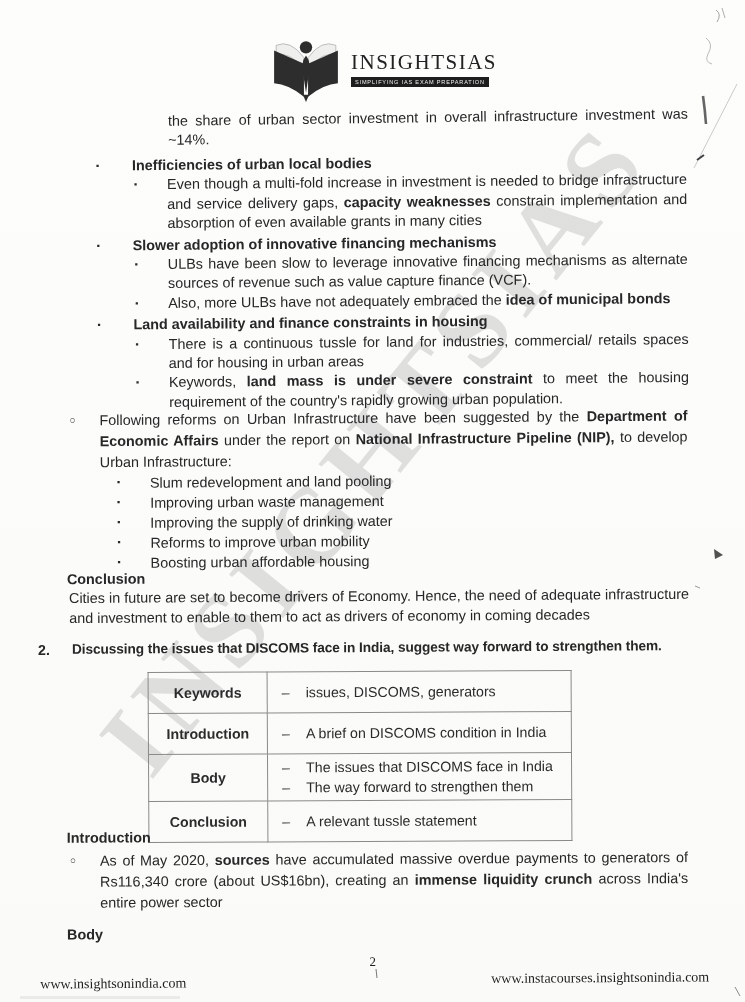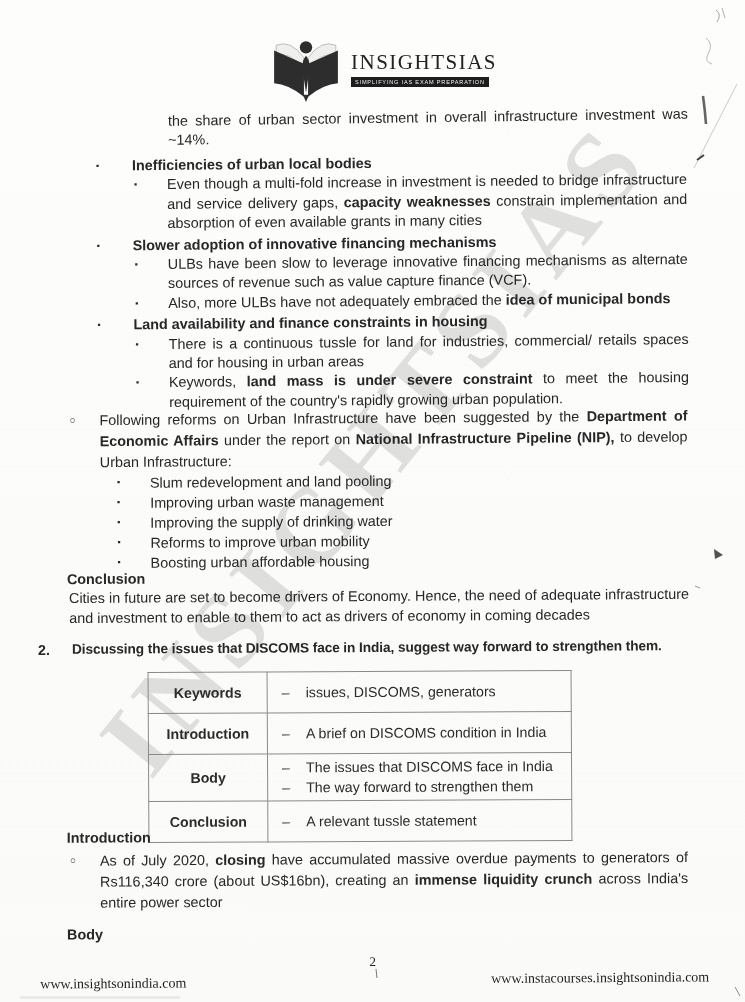--- a/index.html
+++ b/index.html
@@ -212,21 +212,21 @@
         </td>
       </tr>
     </tbody>
       </table>
   </div>
 
   <div class="g" id="g7">
     <p class="sechead">Introduction</p>
     <div class="row lo wide" style="margin-top:3px;">
       <span class="blt circ">○</span>
-      <p class="j"><span>As of July 2020, </span><b>closing</b><span> have accumulated massive overdue payments to generators of Rs116,340 crore (about US$16bn), creating an </span><b>immense liquidity crunch</b><span> across India's entire power sector</span></p>
+      <p class="j"><span>As of May 2020, </span><b>sources</b><span> have accumulated massive overdue payments to generators of Rs116,340 crore (about US$16bn), creating an </span><b>immense liquidity crunch</b><span> across India's entire power sector</span></p>
     </div>
   </div>
 
   <div class="g" id="g8">
     <p class="sechead">Body</p>
   </div>
 
   <div id="footer">
     <div class="pgnum">2</div>
     <div class="furl-left">www.insightsonindia.com</div>

